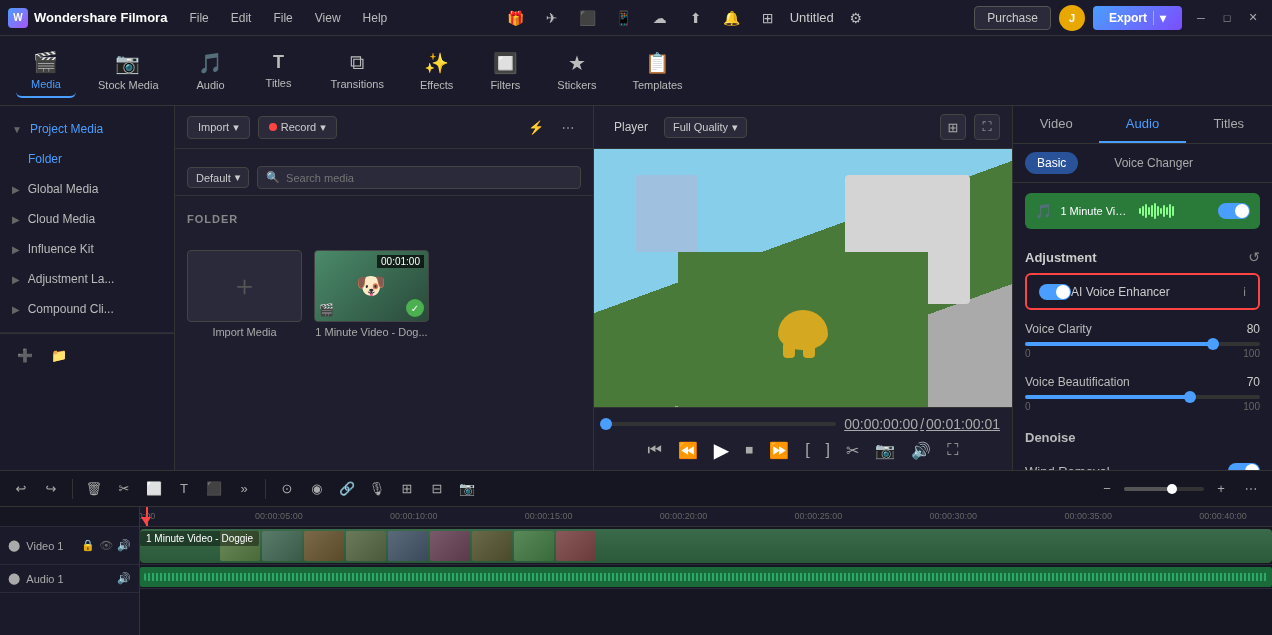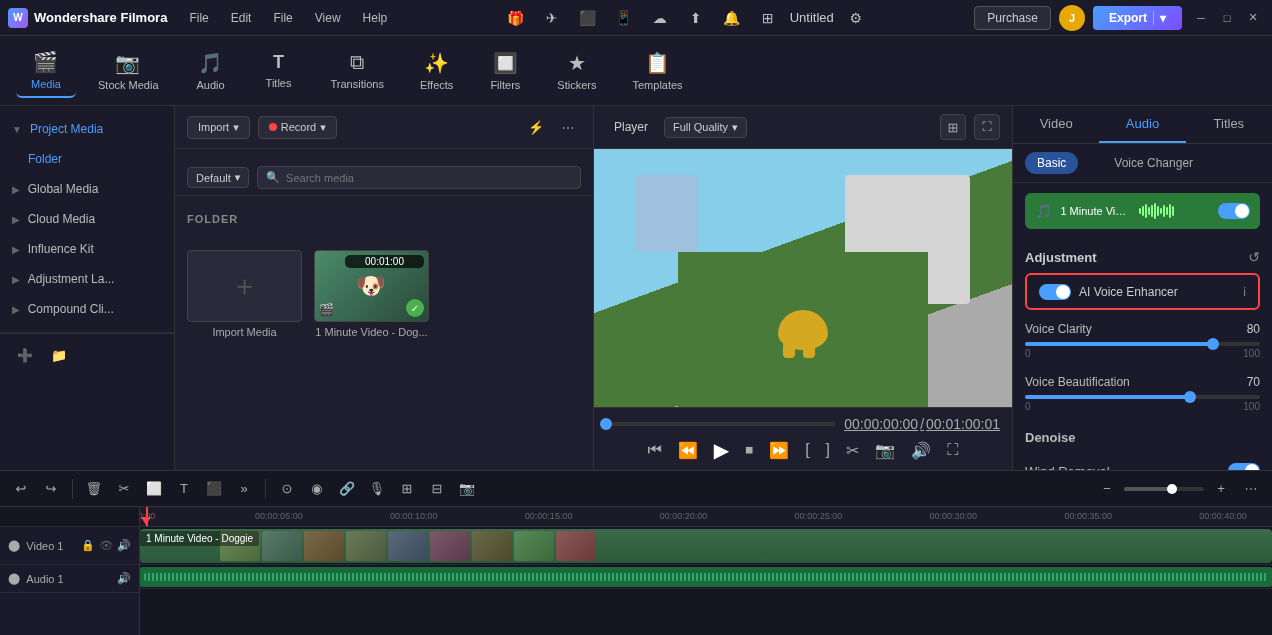--- a/index.html
+++ b/index.html
@@ -47,21 +47,21 @@
     .record-dot { width: 8px; height: 8px; background: #ff4444; border-radius: 50%; }
     .media-tools { display: flex; align-items: center; padding: 6px 12px; gap: 8px; border-bottom: 1px solid #333; }
     .default-btn { background: #2a2a3a; border: 1px solid #444; color: #ccc; padding: 3px 8px; border-radius: 4px; font-size: 11px; cursor: pointer; display: flex; align-items: center; gap: 4px; }
     .search-box { flex: 1; background: #2a2a3a; border: 1px solid #444; border-radius: 4px; padding: 4px 8px; color: #ccc; font-size: 11px; display: flex; align-items: center; gap: 6px; }
     .search-box input { background: none; border: none; outline: none; color: #ccc; font-size: 11px; flex: 1; }
     .folder-label-h { font-size: 11px; color: #888; padding: 6px 12px; font-weight: 600; letter-spacing: 1px; }
     .media-grid { display: flex; flex-wrap: wrap; padding: 8px 12px; gap: 12px; overflow-y: auto; }
     .media-item { display: flex; flex-direction: column; align-items: center; gap: 4px; cursor: pointer; }
     .media-thumb { width: 115px; height: 72px; background: #2a2a3a; border-radius: 4px; display: flex; align-items: center; justify-content: center; position: relative; border: 1px solid #444; overflow: hidden; }
     .media-thumb .add-icon { font-size: 28px; color: #555; }
-    .media-thumb .duration { position: absolute; top: 4px; right: 4px; background: rgba(0,0,0,0.7); color: #fff; font-size: 10px; padding: 1px 20px; border-radius: 5px; }
+    .media-thumb .duration { position: absolute; top: 4px; right: 4px; background: rgba(0,0,0,0.7); color: #fff; font-size: 10px; padding: 1px 4px; border-radius: 0; }
     .media-thumb .checkmark { position: absolute; bottom: 4px; right: 4px; width: 18px; height: 18px; background: #4caf50; border-radius: 50%; display: flex; align-items: center; justify-content: center; color: #fff; font-size: 10px; }
     .media-thumb .film-icon { position: absolute; bottom: 4px; left: 4px; color: #aaa; font-size: 12px; }
     .media-name { font-size: 11px; color: #aaa; max-width: 115px; text-align: center; white-space: nowrap; overflow: hidden; text-overflow: ellipsis; }
 
     
     .player-area { flex: 1; background: #1e1e2e; display: flex; flex-direction: column; min-width: 400px; }
     .player-header { display: flex; align-items: center; padding: 8px 12px; gap: 8px; border-bottom: 1px solid #333; }
     .player-tab { color: #ccc; font-size: 12px; padding: 3px 8px; }
     .quality-sel { background: #2a2a3a; border: 1px solid #444; color: #ccc; padding: 3px 8px; border-radius: 4px; font-size: 11px; cursor: pointer; display: flex; align-items: center; gap: 4px; }
     .player-icons { margin-left: auto; display: flex; gap: 8px; }
@@ -88,21 +88,21 @@
     .audio-tab.active { background: #2a5298; color: #fff; }
     .audio-clip { margin: 10px 12px; background: #2a7a3a; border-radius: 6px; padding: 8px 10px; display: flex; align-items: center; gap: 8px; }
     .audio-clip-icon { color: #aaa; font-size: 14px; }
     .audio-clip-name { flex: 1; color: #fff; font-size: 11px; white-space: nowrap; overflow: hidden; text-overflow: ellipsis; }
     .audio-waveform { flex: 1; height: 20px; display: flex; align-items: center; }
     .waveform-bars { display: flex; gap: 1px; align-items: center; }
     .waveform-bar { width: 2px; background: #88ff88; border-radius: 1px; }
     .section-header { padding: 10px 12px 4px; display: flex; align-items: center; justify-content: space-between; }
     .section-title { font-size: 13px; color: #ccc; font-weight: 600; }
     .reset-icon { color: #888; cursor: pointer; font-size: 14px; }
-    .toggle-row { display: flex; align-items: center; padding: 8px 12px; gap: 8px; border: 2px solid #ff4444; border-radius: 6px; margin: 4px 12px; }
+    .toggle-row { display: flex; align-items: center; padding: 8px 12px; border: 2px solid #ff4444; border-radius: 6px; margin: 4px 12px; }
     .toggle { width: 32px; height: 16px; background: #4a9eff; border-radius: 8px; position: relative; cursor: pointer; }
     .toggle .knob { width: 14px; height: 14px; background: #fff; border-radius: 50%; position: absolute; right: 1px; top: 1px; }
     .toggle-label { flex: 1; color: #ccc; font-size: 12px; }
     .info-icon { color: #888; cursor: pointer; }
     .slider-section { padding: 8px 12px; }
     .slider-label { display: flex; justify-content: space-between; align-items: center; margin-bottom: 6px; }
     .slider-name { color: #bbb; font-size: 12px; }
     .slider-val { color: #ccc; font-size: 12px; }
     .slider-track { height: 4px; background: #333; border-radius: 2px; position: relative; cursor: pointer; }
     .slider-fill { height: 100%; background: #4a9eff; border-radius: 2px; }

